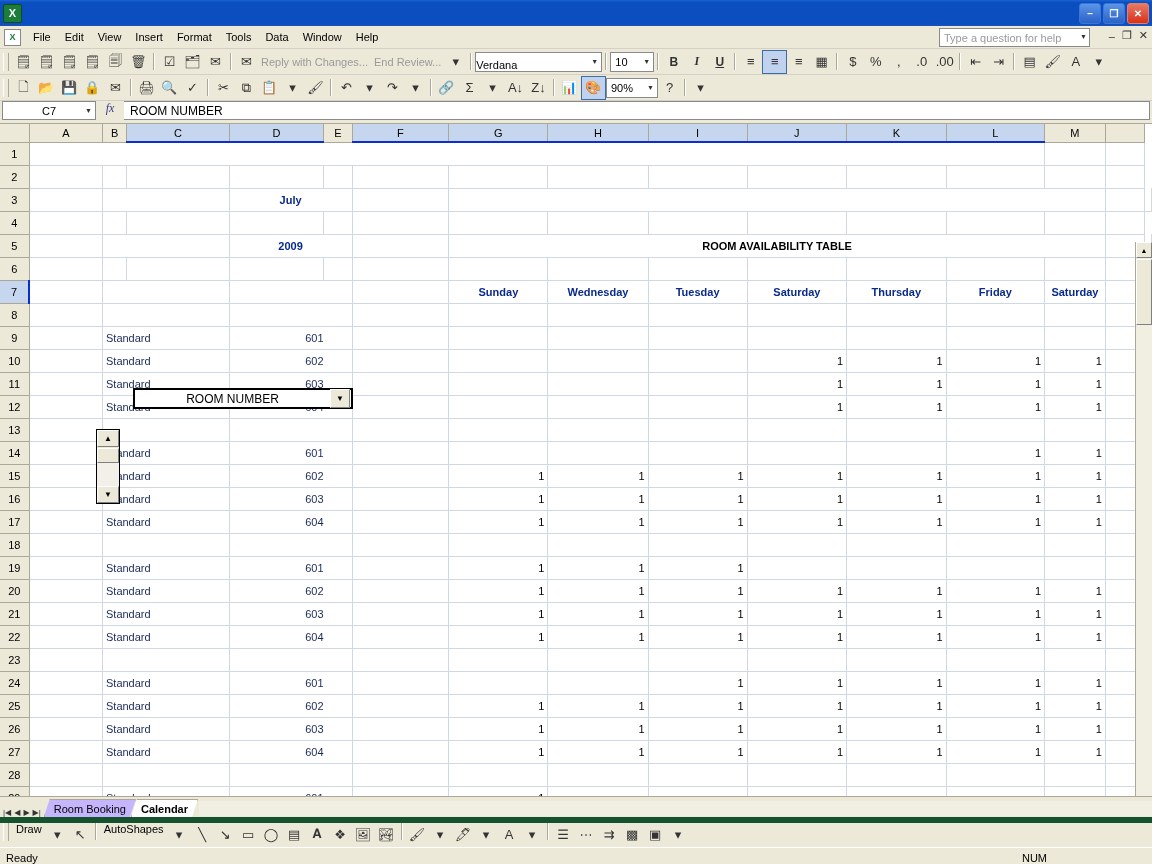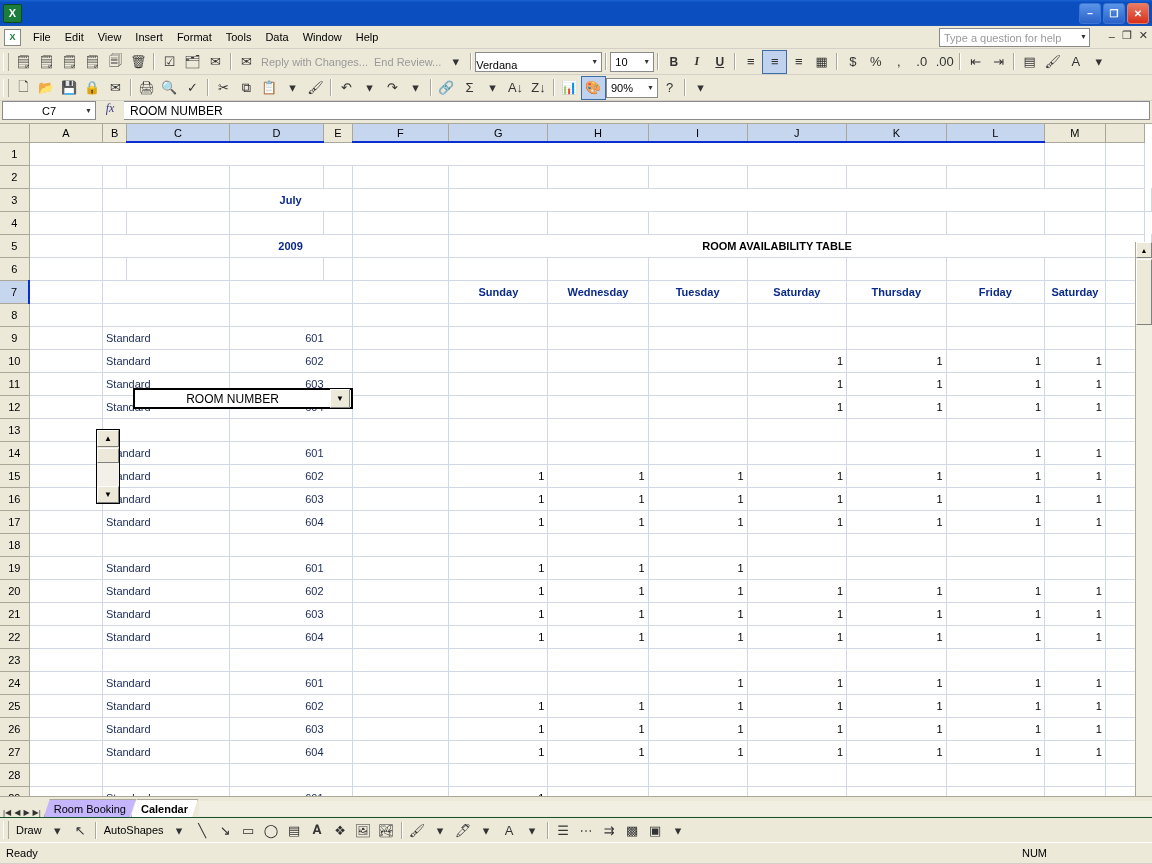--- a/index.html
+++ b/index.html
@@ -139,21 +139,21 @@
   .tabnav span{font-size:8px;color:#333;}
   .sheet-tab{
     height:17px;padding:0 9px;font-size:11px;display:flex;align-items:center;
     background:#c4b5fd;border:1px solid #aca899;border-bottom:none;
     clip-path:polygon(6px 0,100% 0,calc(100% - 6px) 100%,0 100%);
     margin-right:-5px;color:#000;
   }
   .sheet-tab.active{background:#fff;font-weight:bold;}
   .hscroll{flex:1;height:15px;background:#f1efe2;margin-left:6px;margin-bottom:1px;position:relative;}
   
-  .drawbar{height:24px;background:#ece9d8;display:flex;align-items:center;border-top:1px solid #14532d;}
+  .drawbar{height:24px;background:#ece9d8;display:flex;border-top:6px solid #14532d;}
   .draw-lbl{font-size:11px;padding:0 4px;}
   
   .statusbar{height:20px;background:#ece9d8;display:flex;align-items:center;
     border-top:1px solid #fff;font-size:11px;padding-left:6px;position:relative;}
   .status-num{position:absolute;right:105px;font-size:11px;}
 </style>
 </head>
 <body>
 
 <div class="titlebar">

